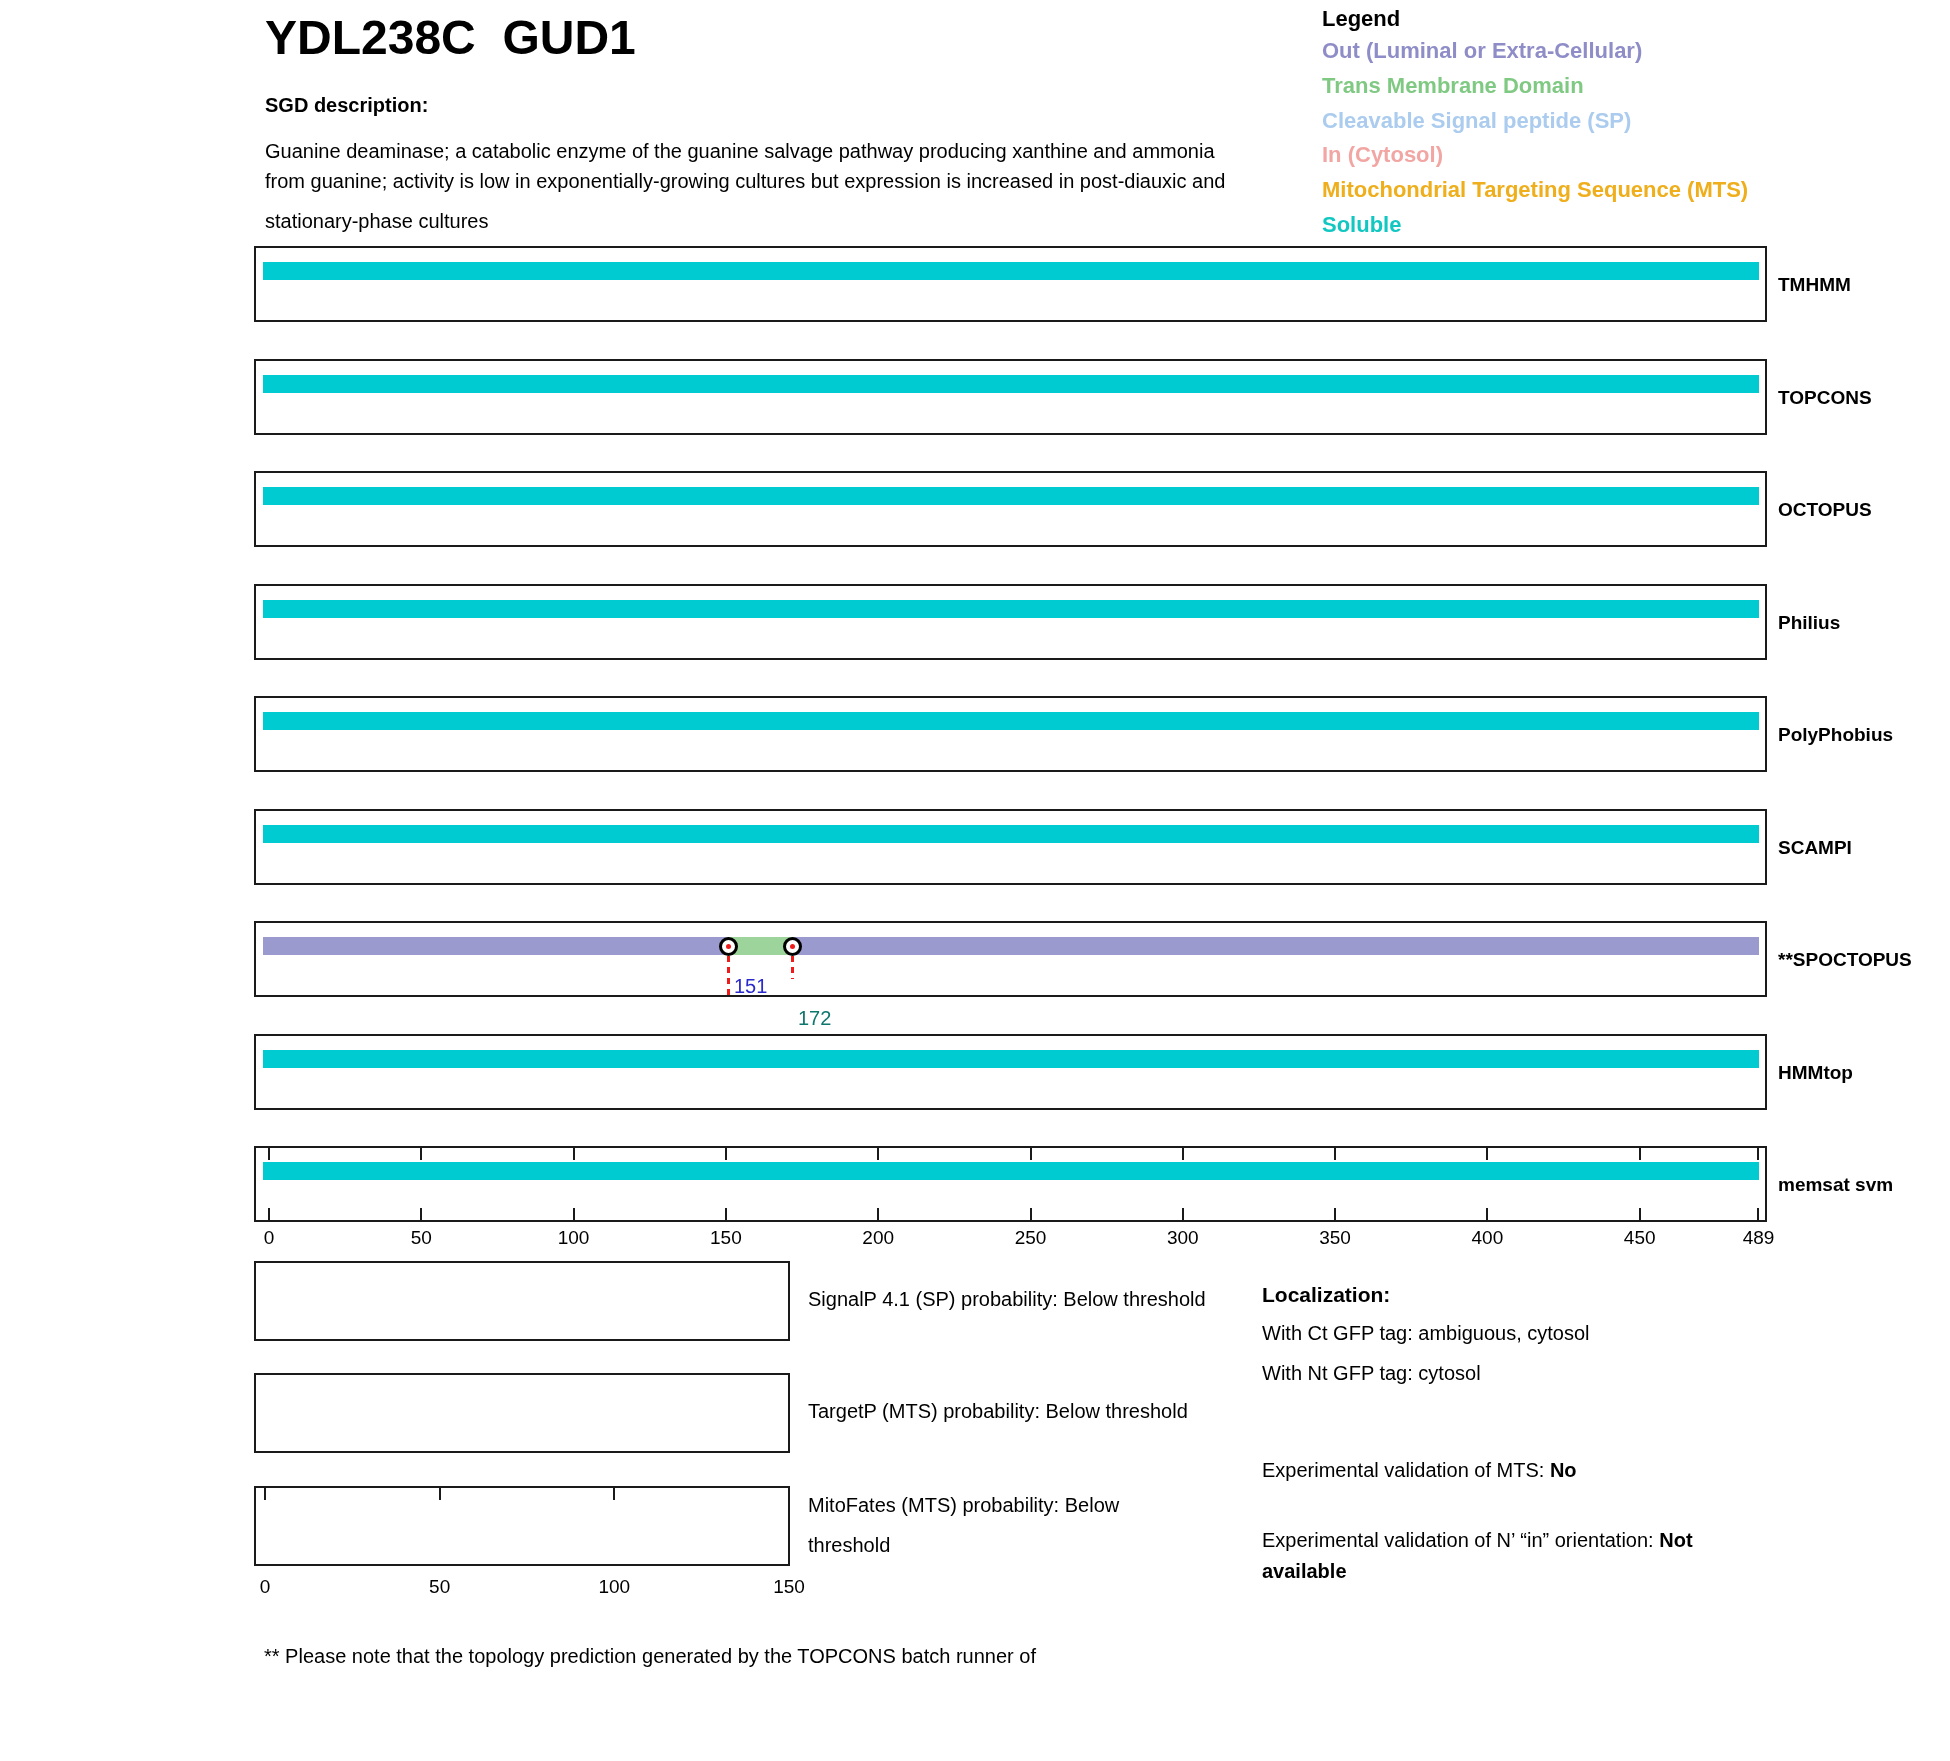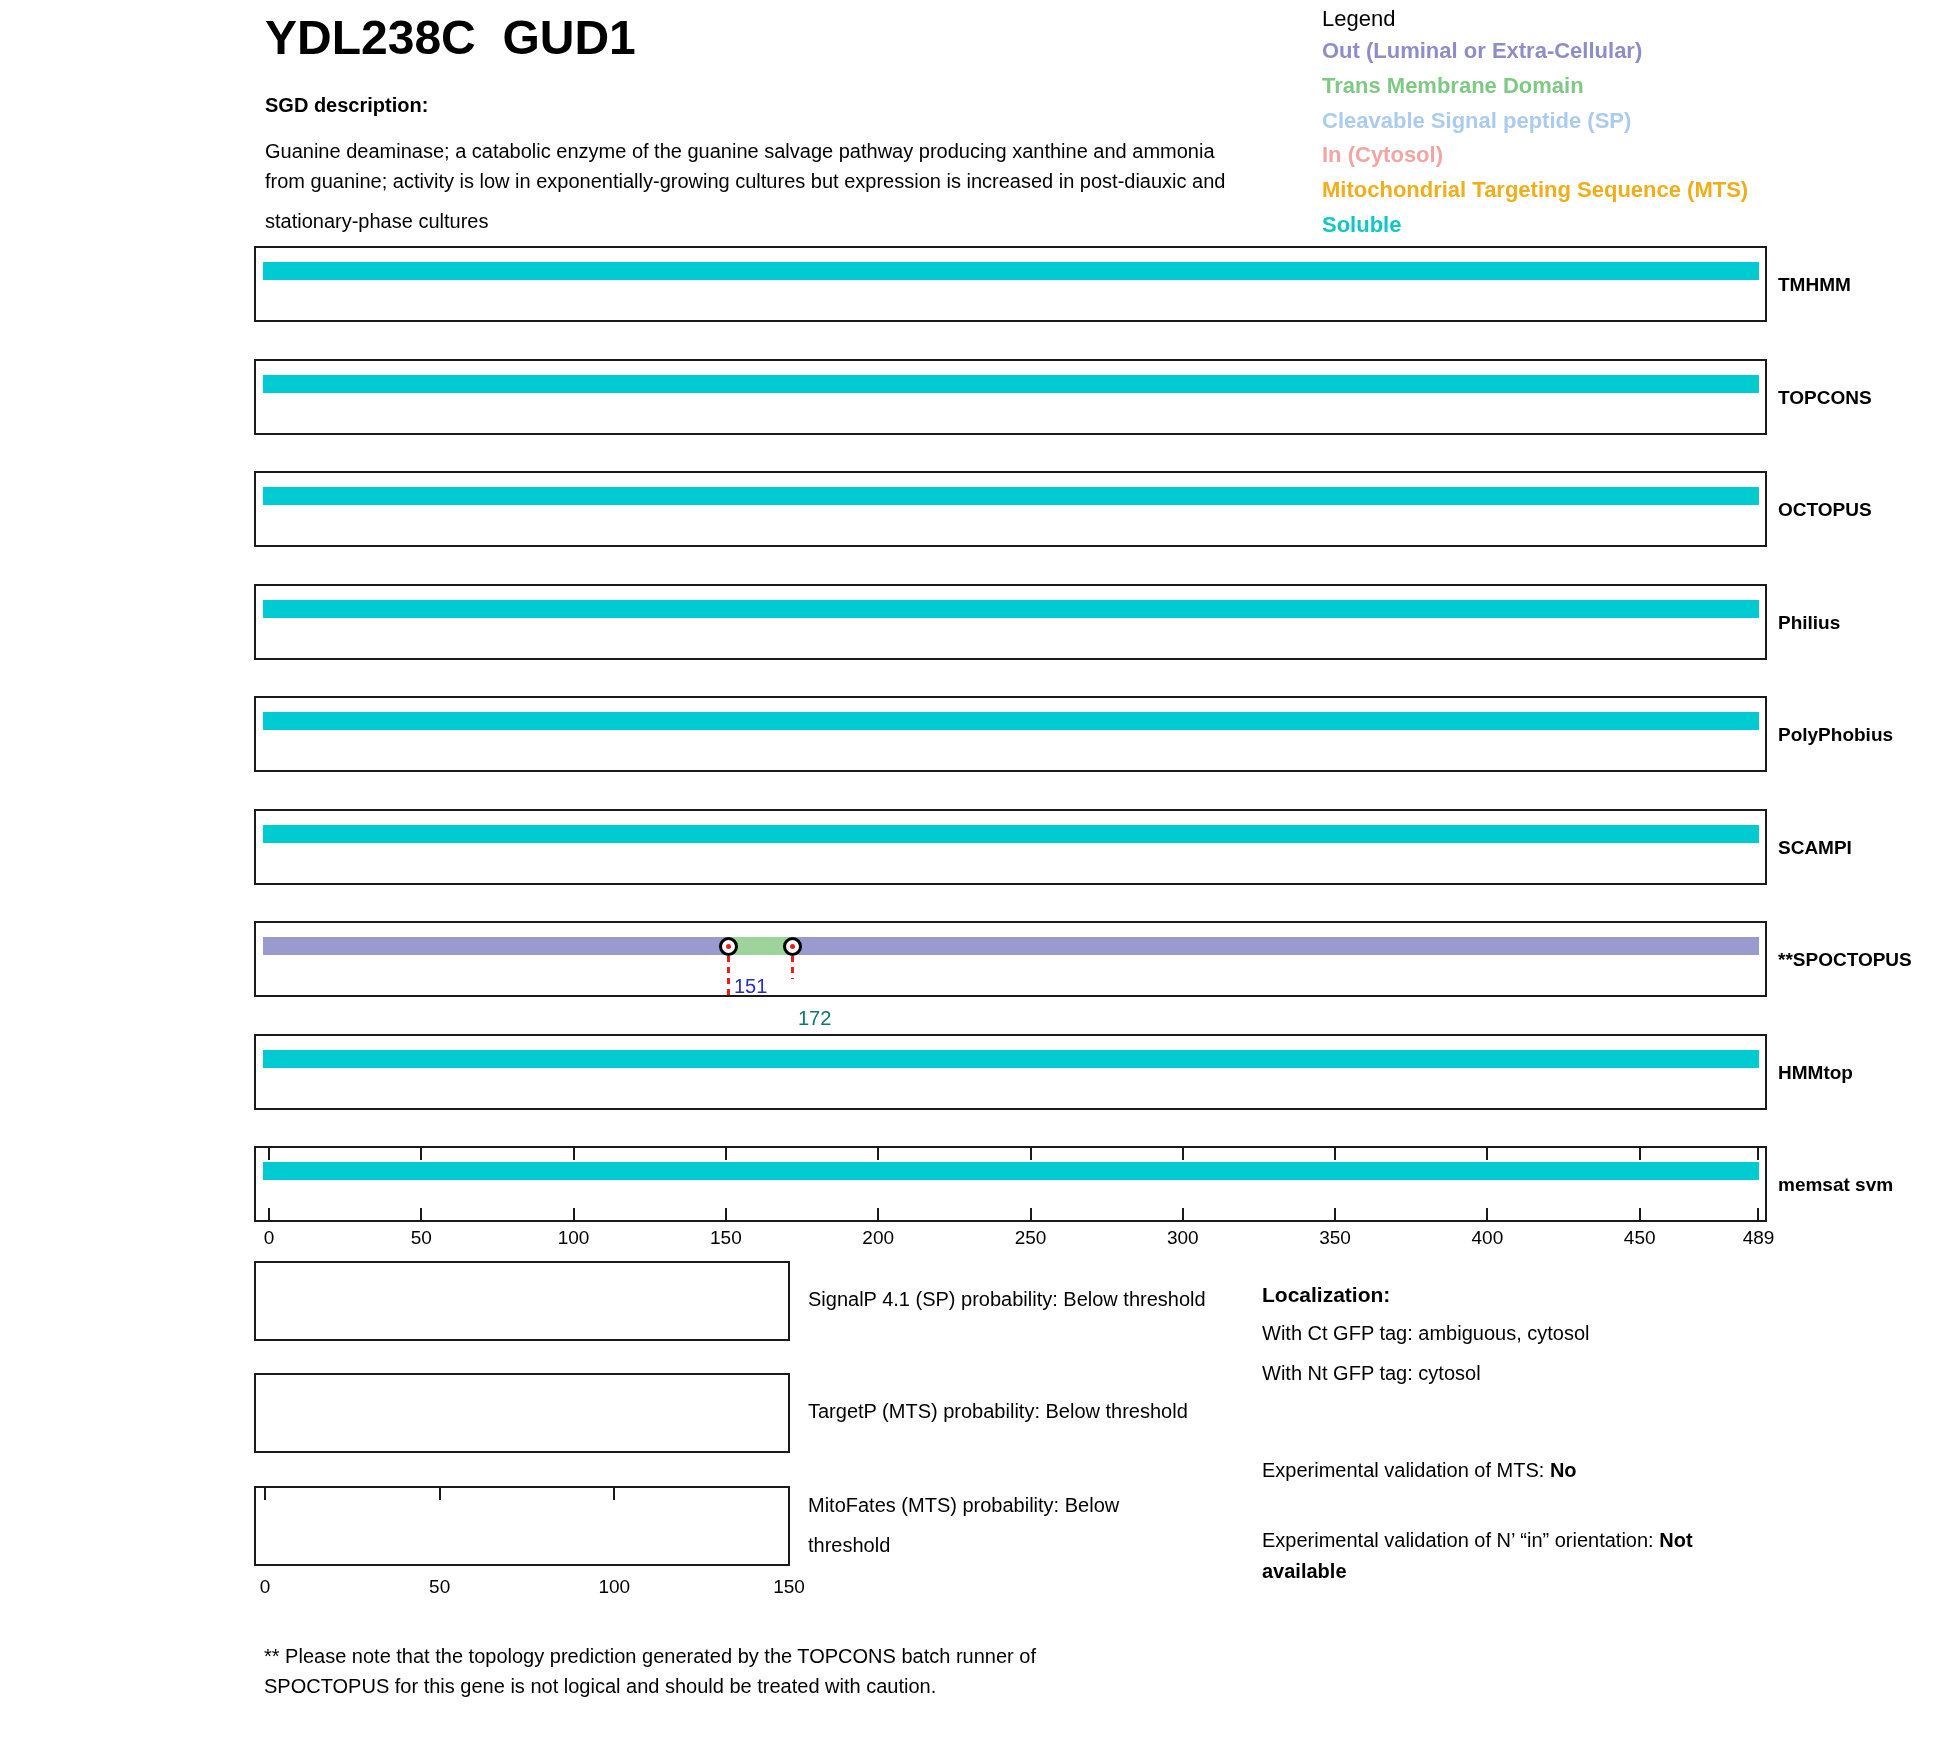--- a/index.html
+++ b/index.html
@@ -8,21 +8,21 @@
     position:relative;width:1950px;height:1761px;background:#ffffff;
     font-family:"Liberation Sans",sans-serif;color:#000;overflow:hidden;
   }
   .abs{position:absolute;}
   .page-title{
     position:absolute;left:265px;top:10px;font-size:48px;font-weight:bold;
     white-space:pre;letter-spacing:0px;text-align:center;
   }
   .sgd-label{position:absolute;left:265px;top:94px;font-size:20px;font-weight:bold;}
   .desc-line{position:absolute;left:265px;font-size:20px;white-space:nowrap;}
-  .legend-title{position:absolute;font-size:22px;font-weight:normal;}
+  .legend-title{position:absolute;font-size:22px;font-weight:bold;}
   .legend-entry{position:absolute;font-size:22px;font-weight:bold;white-space:nowrap;}
   .tbox{position:absolute;border:2px solid #1a1a1a;background:#fff;box-sizing:border-box;}
   .bar{position:absolute;height:18px;}
   .track-label{position:absolute;font-size:19px;font-weight:bold;white-space:nowrap;}
   .tick{position:absolute;width:2px;background:#1a1a1a;}
   .axis-label{position:absolute;width:60px;text-align:center;font-size:19px;}
   .pos-label{position:absolute;font-size:20px;white-space:nowrap;}
   .dash-line{position:absolute;width:3px;}
   .marker-circle{position:absolute;width:13px;height:13px;border:3px solid #000;border-radius:50%;background:#fff;box-sizing:content-box;}
   .marker-dot{position:absolute;width:5px;height:5px;border-radius:50%;}
@@ -149,15 +149,14 @@
   <div class="loc-line" style="top:1362px">With Nt GFP tag: cytosol</div>
 
   <div class="val-line" style="top:1459px"><span>Experimental validation of MTS: </span><b>No</b></div>
 
   <div class="abs" style="left:1262px;top:1525px" id="orientation-validation">
       <div class="val-wrap-line"><span>Experimental validation of N’ “in” orientation: </span><b>Not</b></div>
       <div class="val-wrap-line"><b>available</b></div>
     </div>
 
   <div class="footnote-line" style="top:1645px">** Please note that the topology prediction generated by the TOPCONS batch runner of</div>
-  <div class="footnote-line" style="top:1675px">SPOCTOPUS for this gene is not logical and should be treated with caution.</div>
 
 </div>
 
 </body></html>

